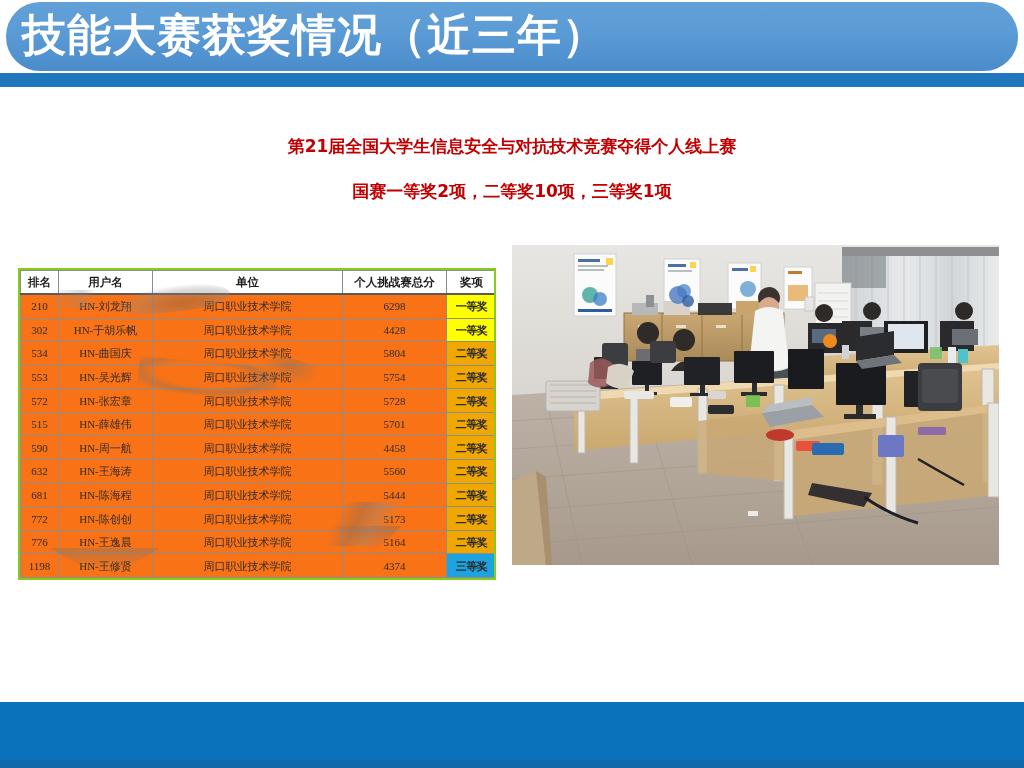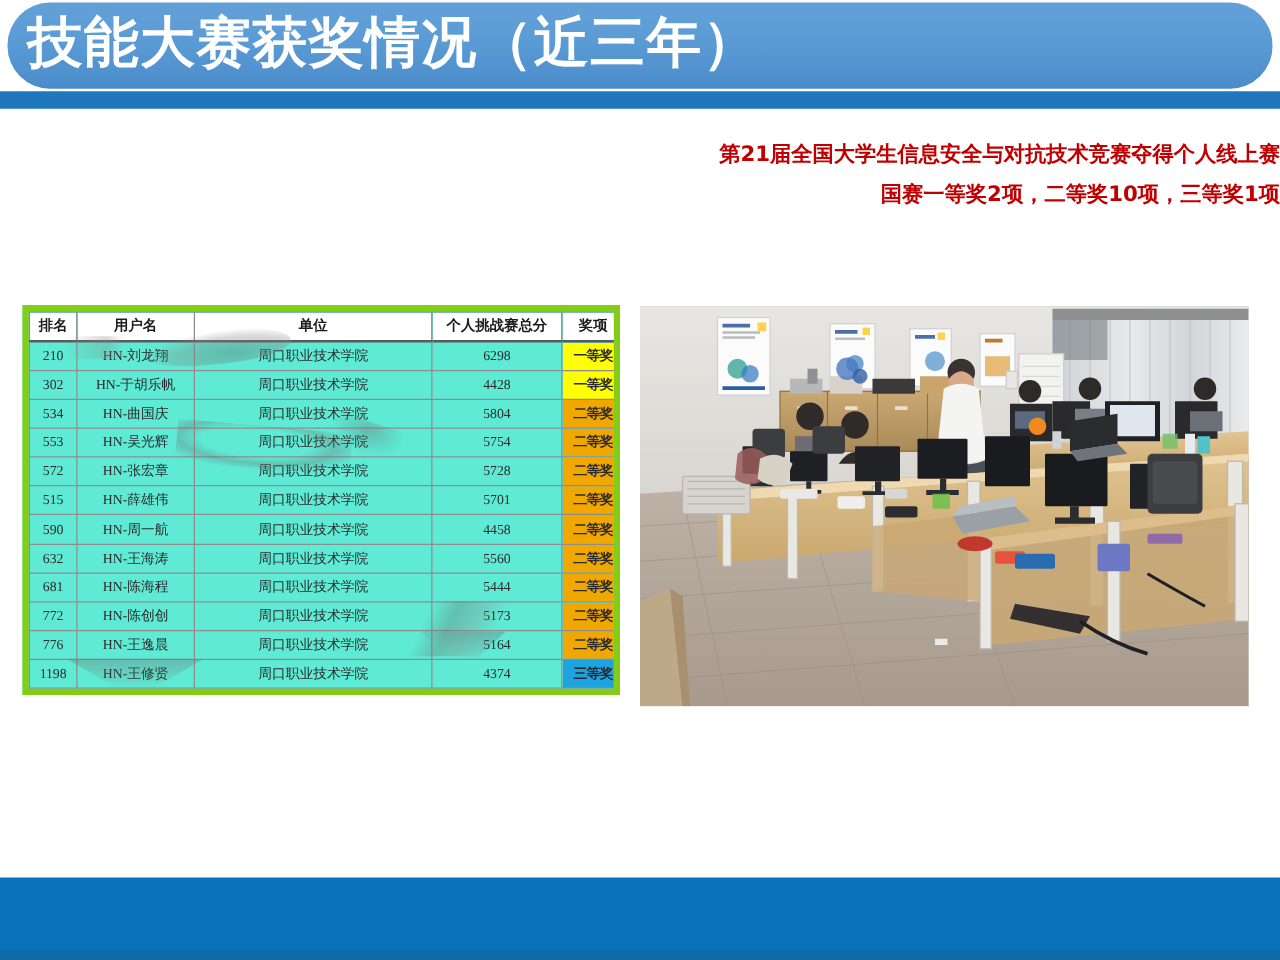--- a/index.html
+++ b/index.html
@@ -26,40 +26,40 @@
     letter-spacing: 1px;
     white-space: nowrap;
   }
   .header-underbar {
     position: absolute; left: 0; top: 73px; width: 1024px; height: 14px;
     background: #1f78bd;
   }
 
   
   .subtitle-wrap {
-    position: absolute; left: 0; top: 108px; width: 1024px;
-    text-align: right;
+    position: absolute; left: 0; top: 130px; width: 1024px;
+    text-align: center;
   }
   .subtitle-line {
     color: #c00000;
     font-family: "DejaVu Sans", "Liberation Sans", sans-serif;
     font-size: 17px;
     font-weight: 700;
     line-height: 32px;
     white-space: nowrap;
   }
   .subtitle-line.l1 .plain { font-weight: 600; }
-  .subtitle-line.l2 { }
+  .subtitle-line.l2 { margin-top: 13px; }
 
   
   .table-shot {
-    position: absolute; left: 18px; top: 244px;
+    position: absolute; left: 18px; top: 268px;
     width: 478px; height: 312px;
-    background: #5eead4;
-    border: 5px solid #84cc16;
+    background: #f97316;
+    border: 2px solid #84cc16;
     overflow: hidden;
   }
   table.rank-table {
     width: 100%; height: 100%;
     border-collapse: collapse;
     table-layout: fixed;
     font-family: "Liberation Serif", "DejaVu Serif", serif;
   }
   table.rank-table th, table.rank-table td {
     border: 1px solid #8d8d8d;

